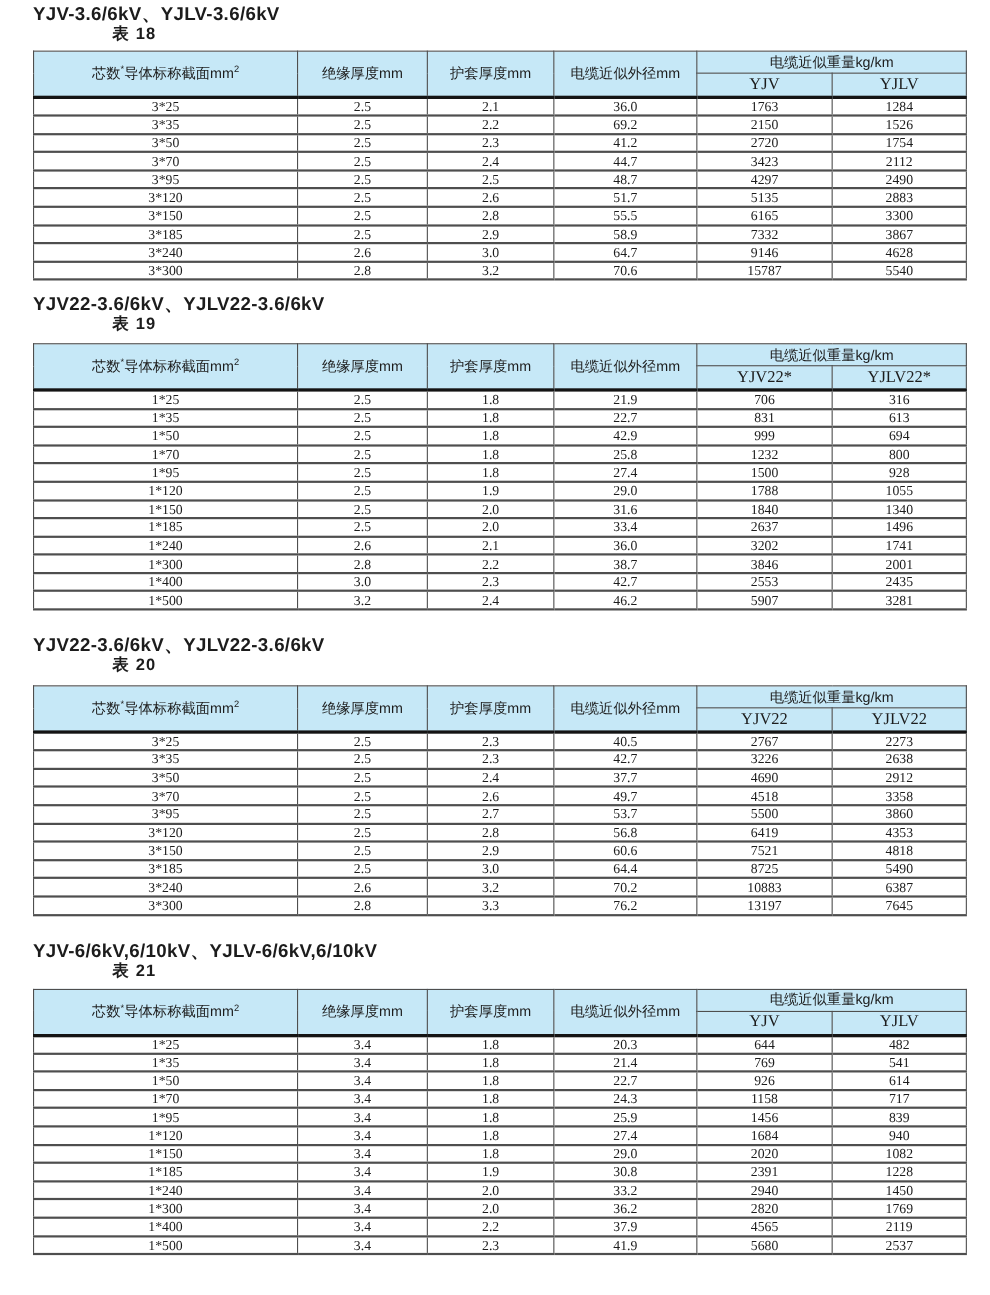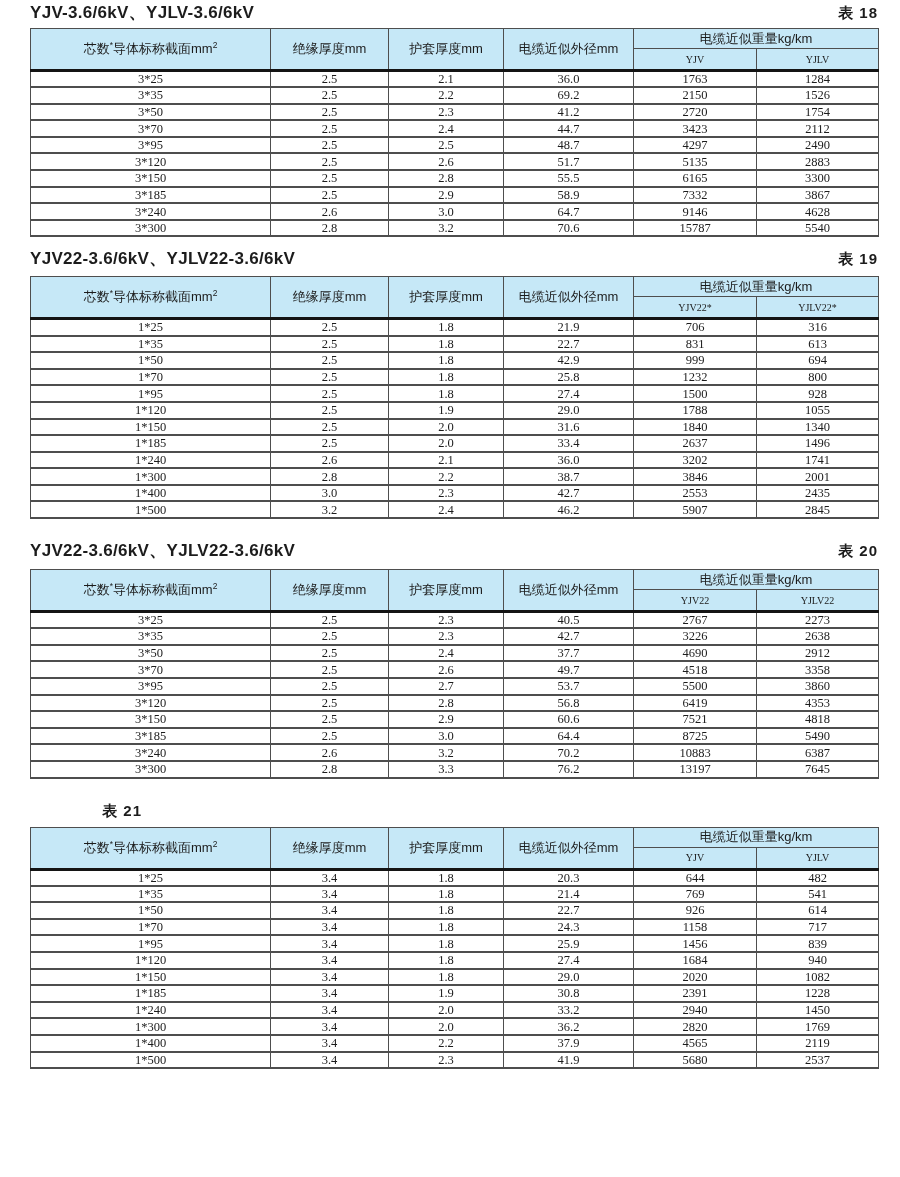--- a/index.html
+++ b/index.html
@@ -14,24 +14,25 @@
     color: #1c1c1c;
   }
   .block { margin-left: 30px; width: 848px; }
   .b1 { padding-top: 4px; }
   .b2 { margin-top: 13px; }
   .b3 { margin-top: 23px; }
   .b4 { margin-top: 23px; }
 
   .title-row {
     display: flex;
-    justify-content: space-between;
+    justify-content: flex-end;
     align-items: baseline;
     font-weight: 700;
     line-height: 18px;
+    flex-direction: column;
   }
   .b1 .title-row { margin-bottom: 6px; }
   .b2 .title-row { margin-bottom: 8px; }
   .b3 .title-row { margin-bottom: 9px; }
   .b4 .title-row { margin-bottom: 7px; }
   .title { font-size: 17px; letter-spacing: 0.3px; }
   .table-no { width: 112px; text-align: right; font-size: 15px; letter-spacing: 1px; }
 
   table.spec {
     border-collapse: collapse;
@@ -44,21 +45,21 @@
     font-weight: 400;
     font-size: 13px;
     padding: 0 2px;
     text-align: center;
   }
   .spec th.hb { border-bottom: 3px solid #141414; }
   .spec thead tr:first-child th.wtop { height: 20px; }
   .spec thead tr.subrow th { height: 22px; }
   .spec th.wsub {
     font-family: "Liberation Serif", "DejaVu Serif", serif;
-    font-size: 10px;
+    font-size: 15px;
     margin-top: 15px;
   }
   .spec td {
     border: 1px solid #4e4e4e;
     border-top-width: 2px;
     border-bottom-width: 2px;
     text-align: center;
     vertical-align: middle;
     font-family: "Liberation Serif", "DejaVu Serif", serif;
     font-size: 12.5px;
@@ -301,21 +302,21 @@
             <td>42.7</td>
             <td>2553</td>
             <td>2435</td>
           </tr>
           <tr>
             <td>1*500</td>
             <td>3.2</td>
             <td>2.4</td>
             <td>46.2</td>
             <td>5907</td>
-            <td>2845</td>
+            <td>3281</td>
           </tr>
         </tbody>
     </table>
   </section>
 
   <section class="block b3">
     <div class="title-row">
       <div class="title">YJV22-3.6/6kV、YJLV22-3.6/6kV</div>
       <div class="table-no">表 20</div>
     </div>
@@ -421,20 +422,21 @@
             <td>76.2</td>
             <td>13197</td>
             <td>7645</td>
           </tr>
         </tbody>
     </table>
   </section>
 
   <section class="block b4">
     <div class="title-row">
+      <div class="title">YJV-6/6kV,6/10kV、YJLV-6/6kV,6/10kV</div>
       <div class="table-no">表 21</div>
     </div>
     <table class="spec">
       <colgroup>
         <col style="width:240px">
           <col style="width:118px">
           <col style="width:115px">
         <col style="width:130px">
           <col style="width:123px">
           <col style="width:122px">

